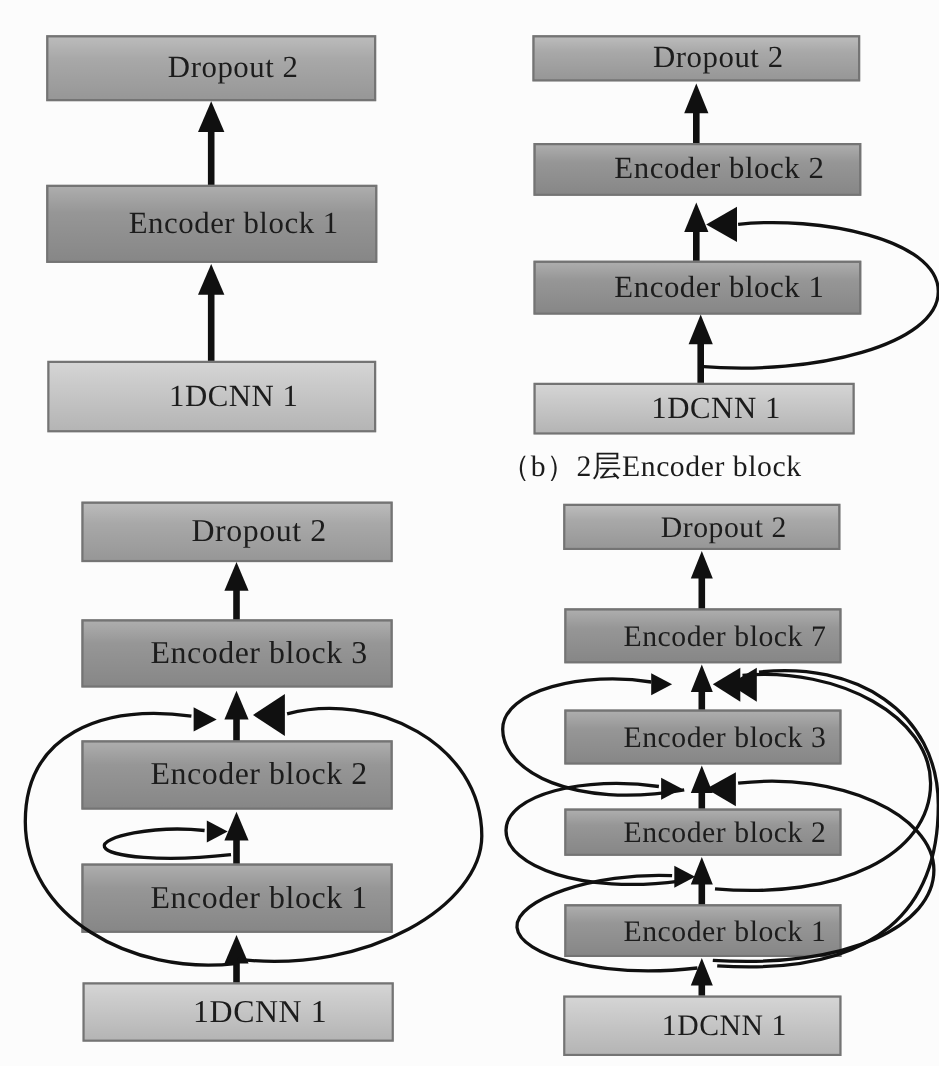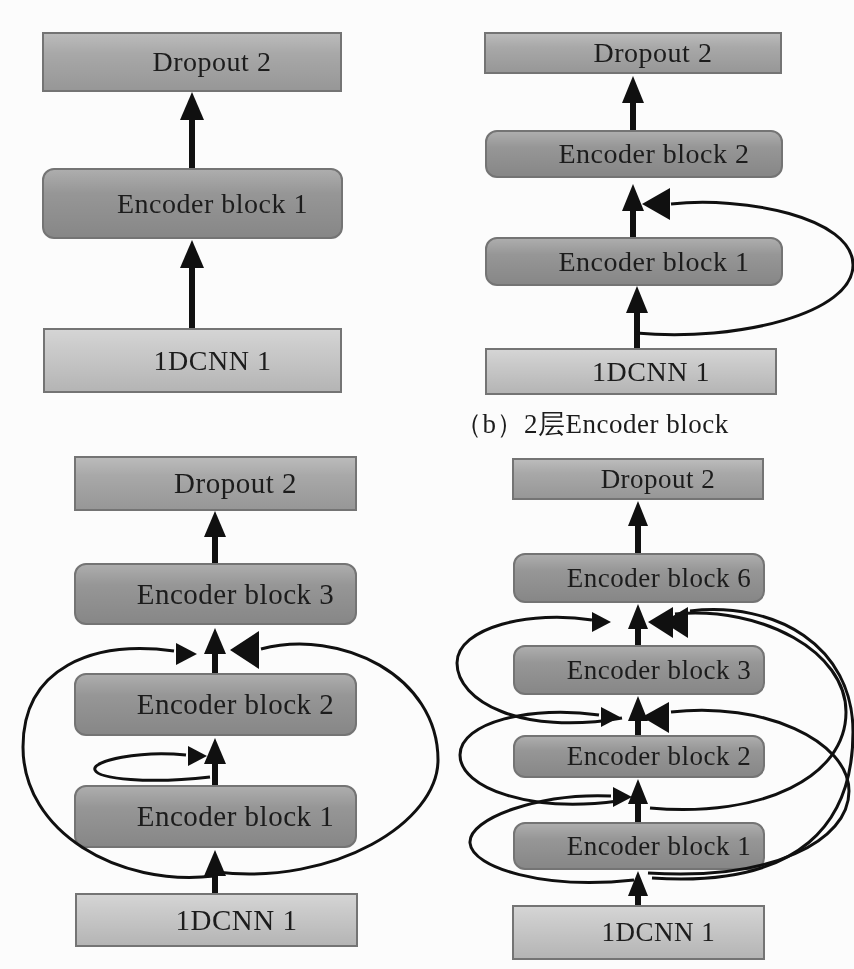--- a/index.html
+++ b/index.html
@@ -20,21 +20,21 @@
     color:var(--text,#1c1c1c);
     border:2px solid var(--box-border,#787878);
     box-sizing:border-box;
     background-image:linear-gradient(180deg,rgba(255,255,255,.22),rgba(255,255,255,0) 35%,rgba(0,0,0,.10));
     z-index:1;
     letter-spacing:.5px;
     white-space:nowrap;
     padding-left:40px;
   }
   .box.dropout{background-color:var(--dropout-fill,#a8a8a8);}
-  .box.encoder{background-color:var(--encoder-fill,#969696);border-radius:12px;}
+  .box.encoder{background-color:var(--encoder-fill,#969696);}
   .box.cnn{background-color:var(--cnn-fill,#c9c9c9);}
   .caption{
     position:absolute;
     color:var(--text,#1c1c1c);
     font-size:27px;
     white-space:nowrap;
     z-index:2;
     letter-spacing:.5px;
   }
   .watermark{
@@ -133,20 +133,20 @@
   <div class="box cnn" style="left:485px;top:348px;width:292px;height:47px;font-size:28px">1DCNN 1</div>
   <div class="caption" style="left:455px;top:406px;">（b）2层Encoder block</div>
 
   <div class="box dropout" style="left:74px;top:456px;width:283px;height:55px;font-size:29px">Dropout 2</div>
   <div class="box encoder" style="left:74px;top:563px;width:283px;height:62px;font-size:29px">Encoder block 3</div>
   <div class="box encoder" style="left:74px;top:673px;width:283px;height:63px;font-size:29px">Encoder block 2</div>
   <div class="box encoder" style="left:74px;top:785px;width:283px;height:63px;font-size:29px">Encoder block 1</div>
   <div class="box cnn" style="left:75px;top:893px;width:283px;height:54px;font-size:29px">1DCNN 1</div>
 
   <div class="box dropout" style="left:512px;top:458px;width:252px;height:42px;font-size:27px">Dropout 2</div>
-  <div class="box encoder" style="left:513px;top:553px;width:252px;height:50px;font-size:27px">Encoder block 6</div>
+  <div class="box encoder" style="left:513px;top:553px;width:252px;height:50px;font-size:27px">Encoder block 7</div>
   <div class="box encoder" style="left:513px;top:645px;width:252px;height:50px;font-size:27px">Encoder block 3</div>
   <div class="box encoder" style="left:513px;top:735px;width:252px;height:43px;font-size:27px">Encoder block 2</div>
   <div class="box encoder" style="left:513px;top:822px;width:252px;height:48px;font-size:27px">Encoder block 1</div>
   <div class="box cnn" style="left:512px;top:905px;width:253px;height:55px;font-size:27px">1DCNN 1</div>
 
 
 </div>
 
 </body></html>

